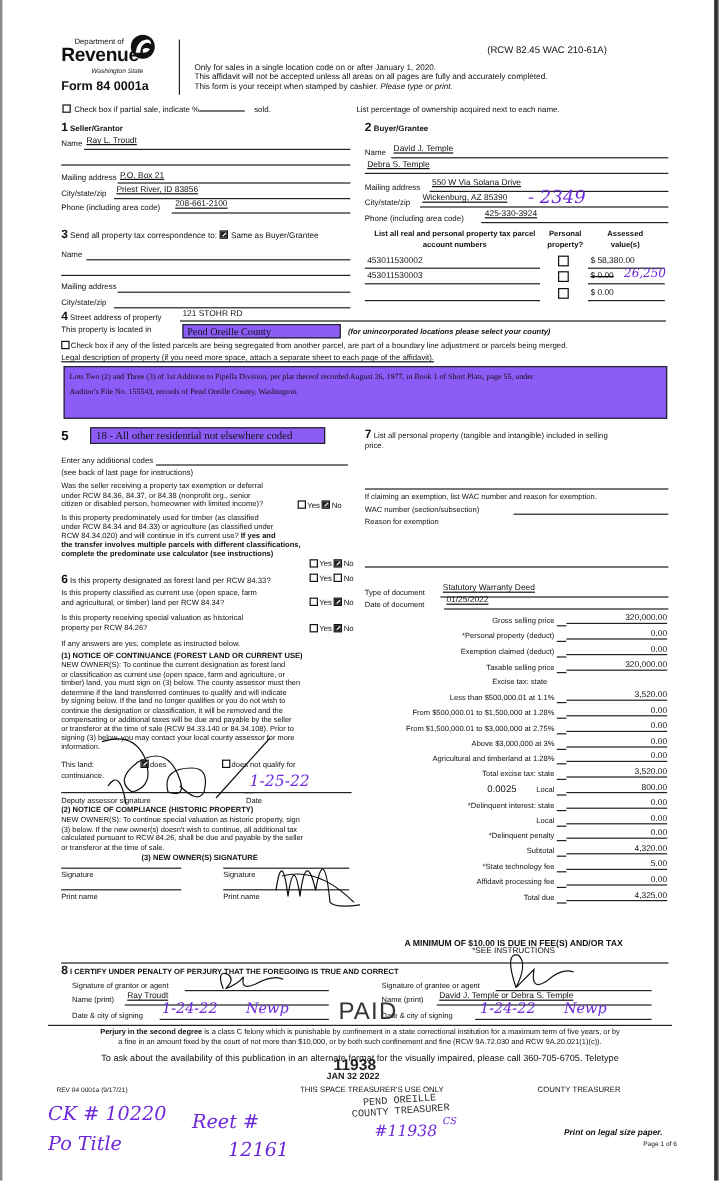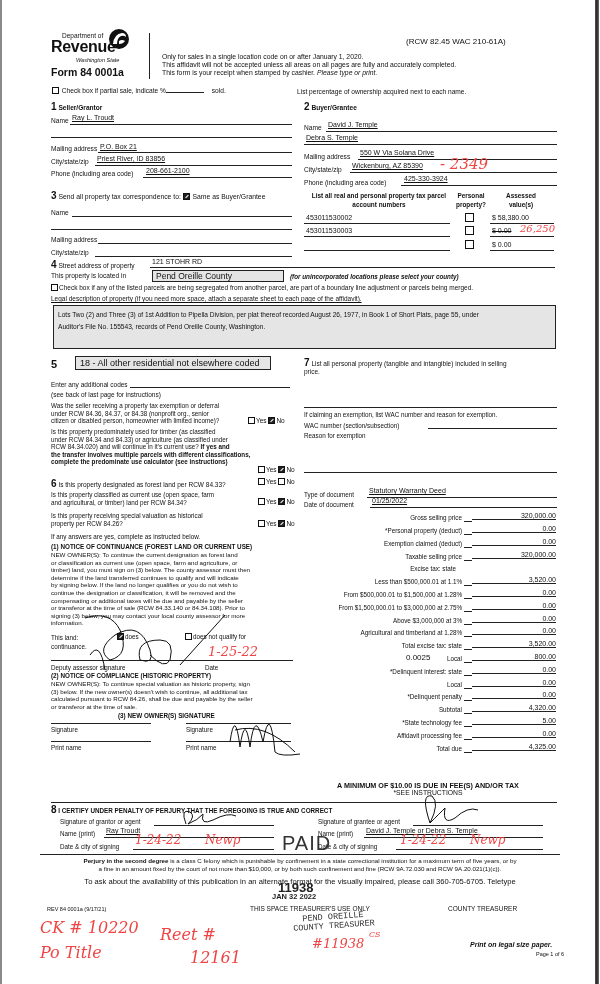--- a/index.html
+++ b/index.html
@@ -11,22 +11,22 @@
   .abs { position: absolute; white-space: nowrap; }
   .line { position: absolute; border-bottom: 0.8px solid #222; height: 0; }
   .typed { font-family: "Liberation Sans", sans-serif; font-size: 7px; color: #111; text-decoration: underline; }
   .b { font-weight: bold; }
   .chk { display: inline-block; width: 7px; height: 7px; border: 0.8px solid #111; vertical-align: -1px; margin-right: 1px; position: relative; background: #fff; }
   .chk.on::after { content: ""; position: absolute; left: 0px; top: 0px; width: 5px; height: 5px; background: #222; }
   .chk.on::before { content: ""; position: absolute; left: 1px; top: 2px; width: 4px; height: 1px; background: #fff; transform: rotate(-45deg); z-index: 2; }
   .logo-rev { font-weight: bold; font-size: 16px; letter-spacing: -0.3px; }
   .title { font-weight: bold; font-size: 17.5px; }
   .num { font-weight: bold; font-size: 10px; }
-  .box { position: absolute; border: 1px solid #222; background: #e5e5e5; }
-  .script { font-family: "DejaVu Serif", serif; font-style: italic; color: #ef4444; }
+  .box { position: absolute; border: 1px solid #222; background: #8b5cf6; font-family: Liberation Serif, serif; }
+  .script { font-family: "DejaVu Serif", serif; font-style: italic; color: #6d28d9; }
   .right { text-align: right; }
   .center { text-align: center; }
   .sigscrawl { position: absolute; }
 </style>
 </head>
 <body>
 
 <div class="page">
   <div class="edge-left"></div>
   <div class="edge-right"></div>

